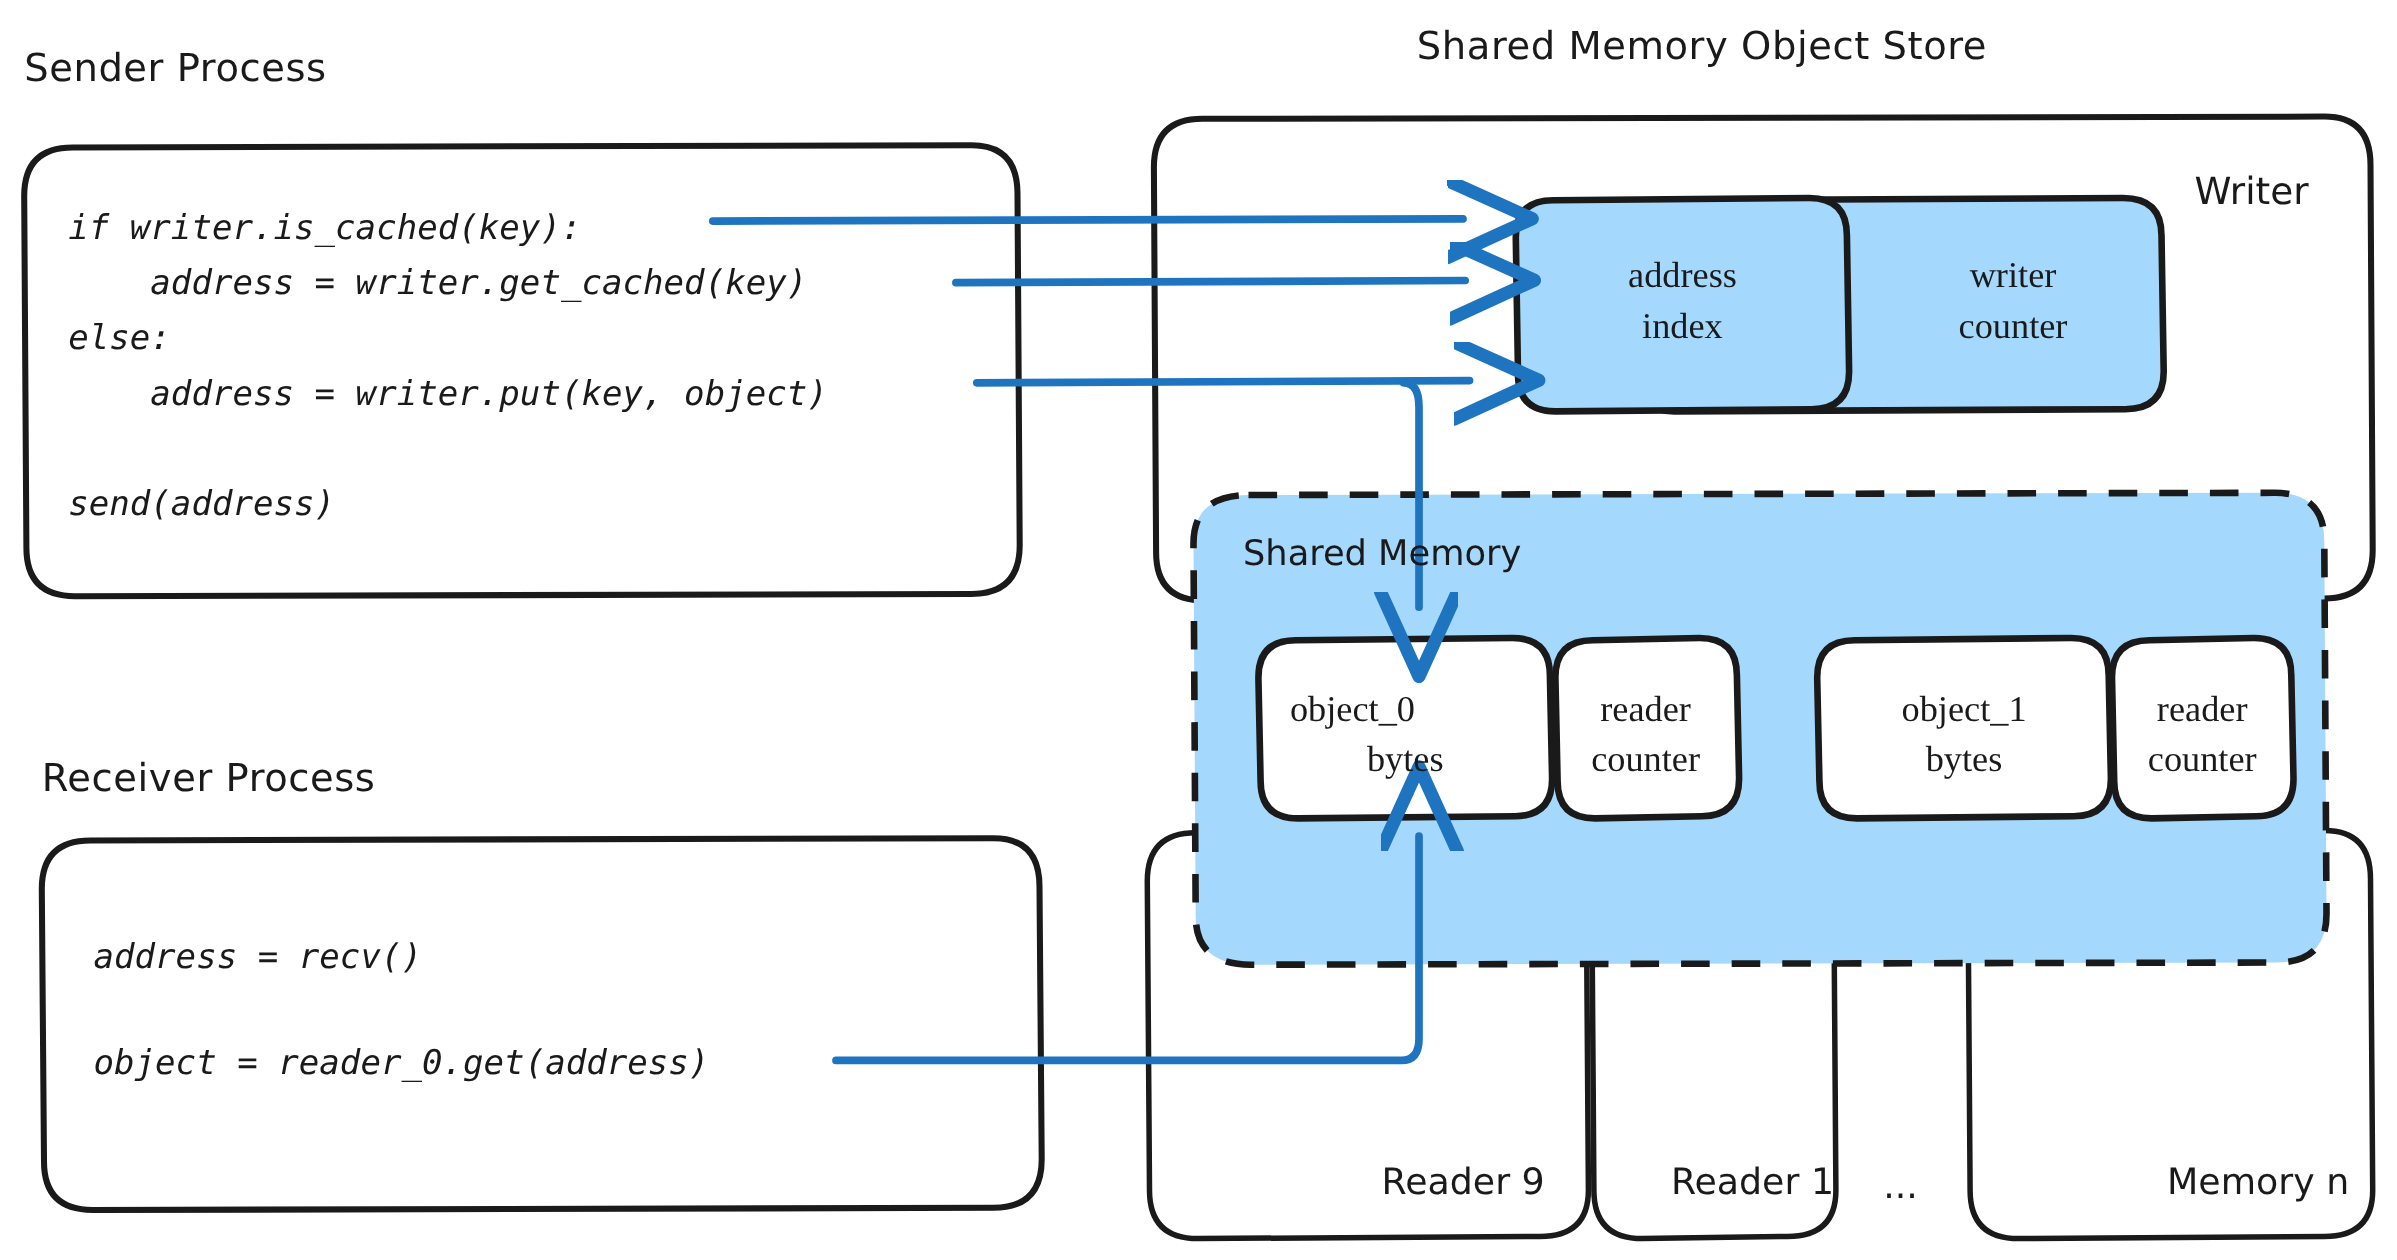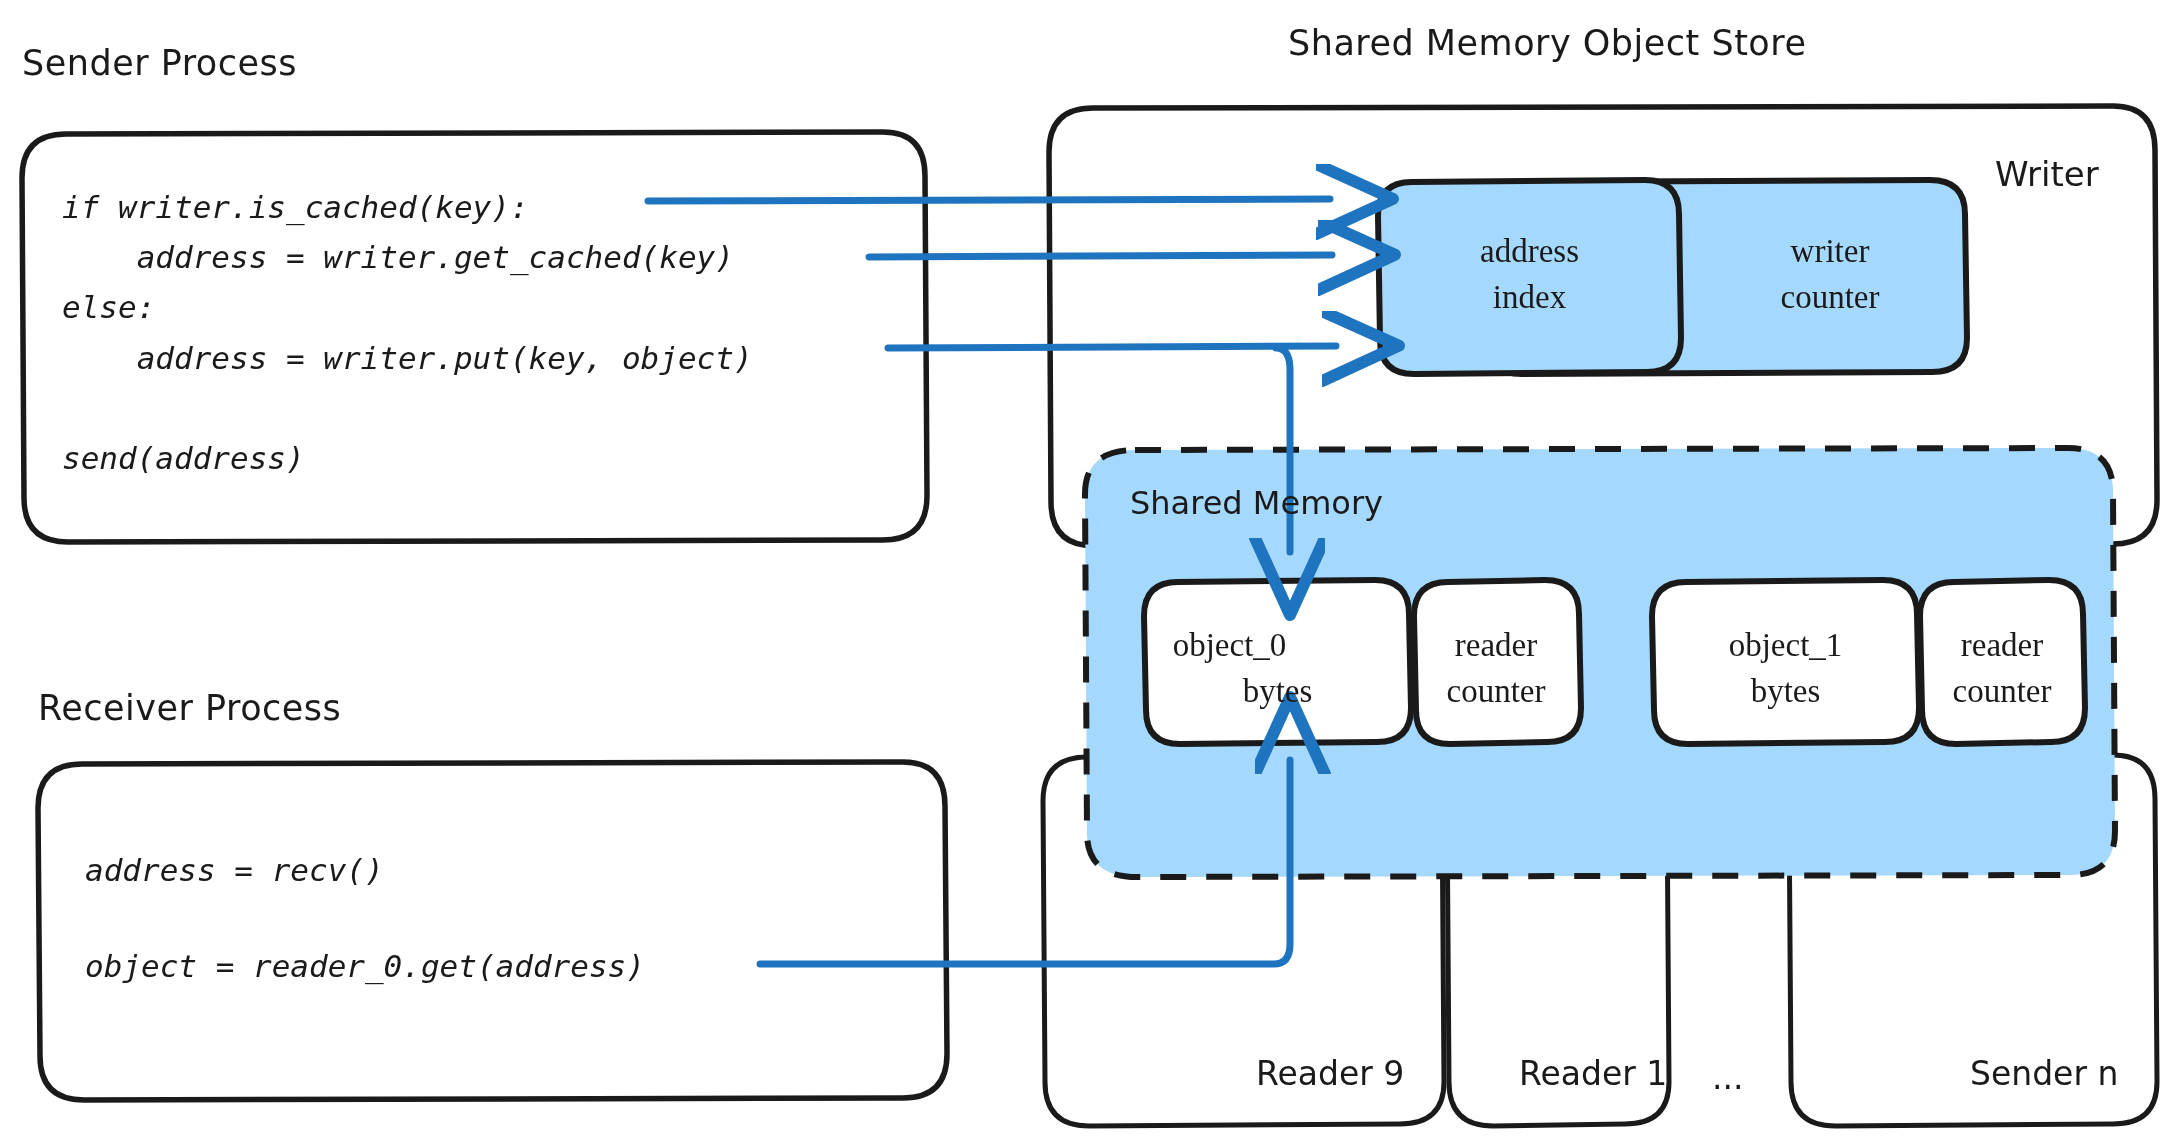--- a/index.html
+++ b/index.html
@@ -146,15 +146,15 @@
 
   <div class="label cell-label" style="left:1652px; top:624px; width:267px;">object_1</div>
   <div class="label cell-label" style="left:1652px; top:670px; width:267px;">bytes</div>
 
   <div class="label cell-label" style="left:1916px; top:624px; width:172px;">reader</div>
   <div class="label cell-label" style="left:1916px; top:670px; width:172px;">counter</div>
 
   <div class="label reader-label" style="left:1256px; top:1052px;">Reader 9</div>
   <div class="label reader-label" style="left:1483px; top:1052px;margin-left:36px;">Reader 1</div>
   <div class="label ellipsis-label" style="left:1712px; top:1056px;">...</div>
-  <div class="label reader-label" style="left:1970px; top:1052px;">Sender n</div>
+  <div class="label reader-label" style="left:1970px; top:1052px;">Memory n</div>
 
 </div>
 
 </body></html>

